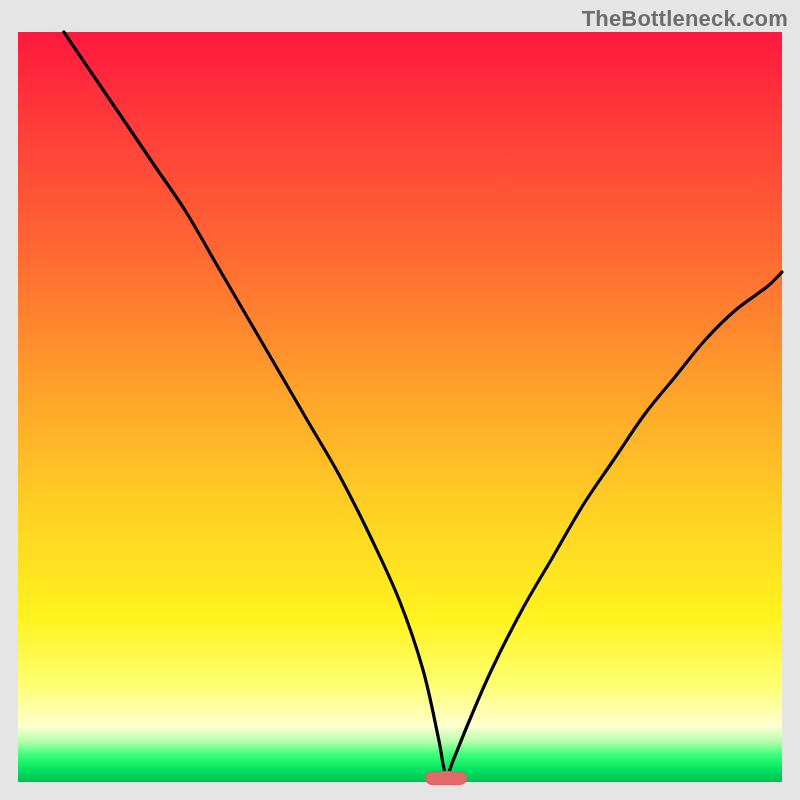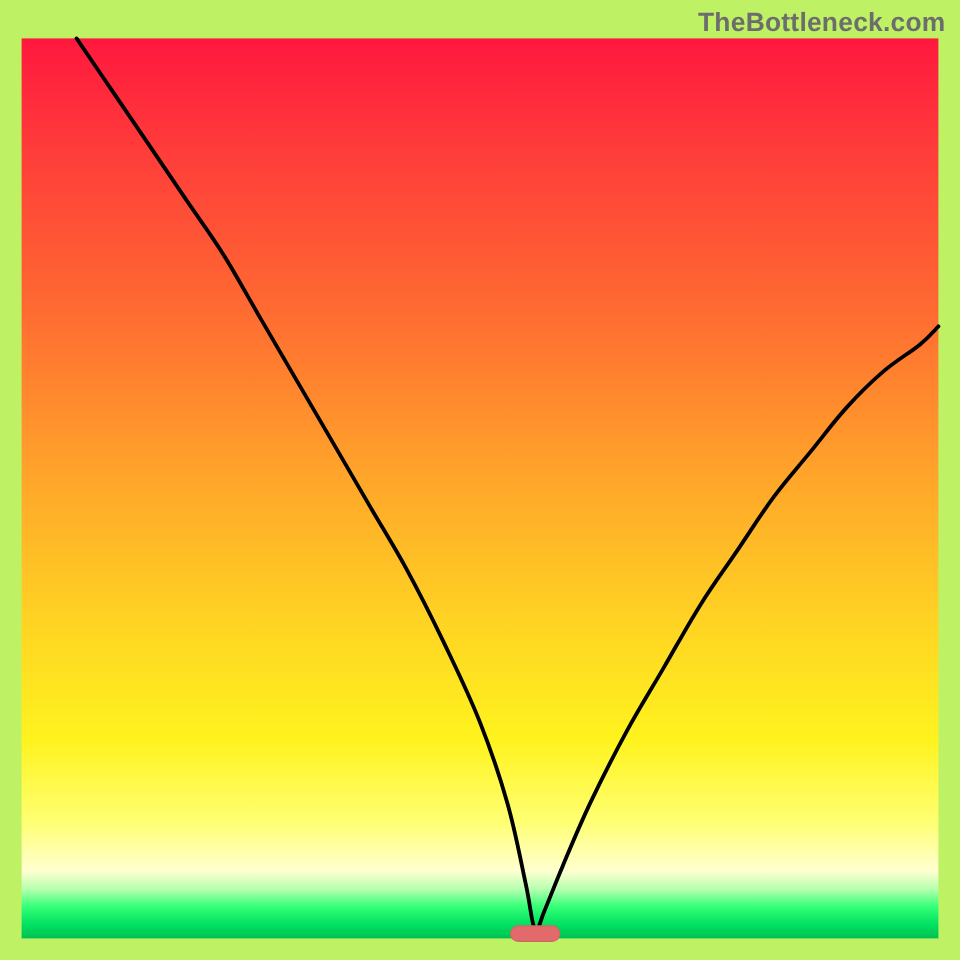--- a/index.html
+++ b/index.html
@@ -8,21 +8,21 @@
     width: 800px;
     height: 800px;
     background: #000;
     font-family: Arial, Helvetica, sans-serif;
     overflow: hidden;
   }
   .frame {
     position: relative;
     width: 800px;
     height: 800px;
-    background: #bef264;
+    background: #e5e5e5;
   }
   .attribution {
     position: absolute;
     top: 6px;
     right: 12px;
     color: #6d6d6d;
     font-size: 22px;
     font-weight: 600;
     letter-spacing: 0.2px;
     user-select: none;

